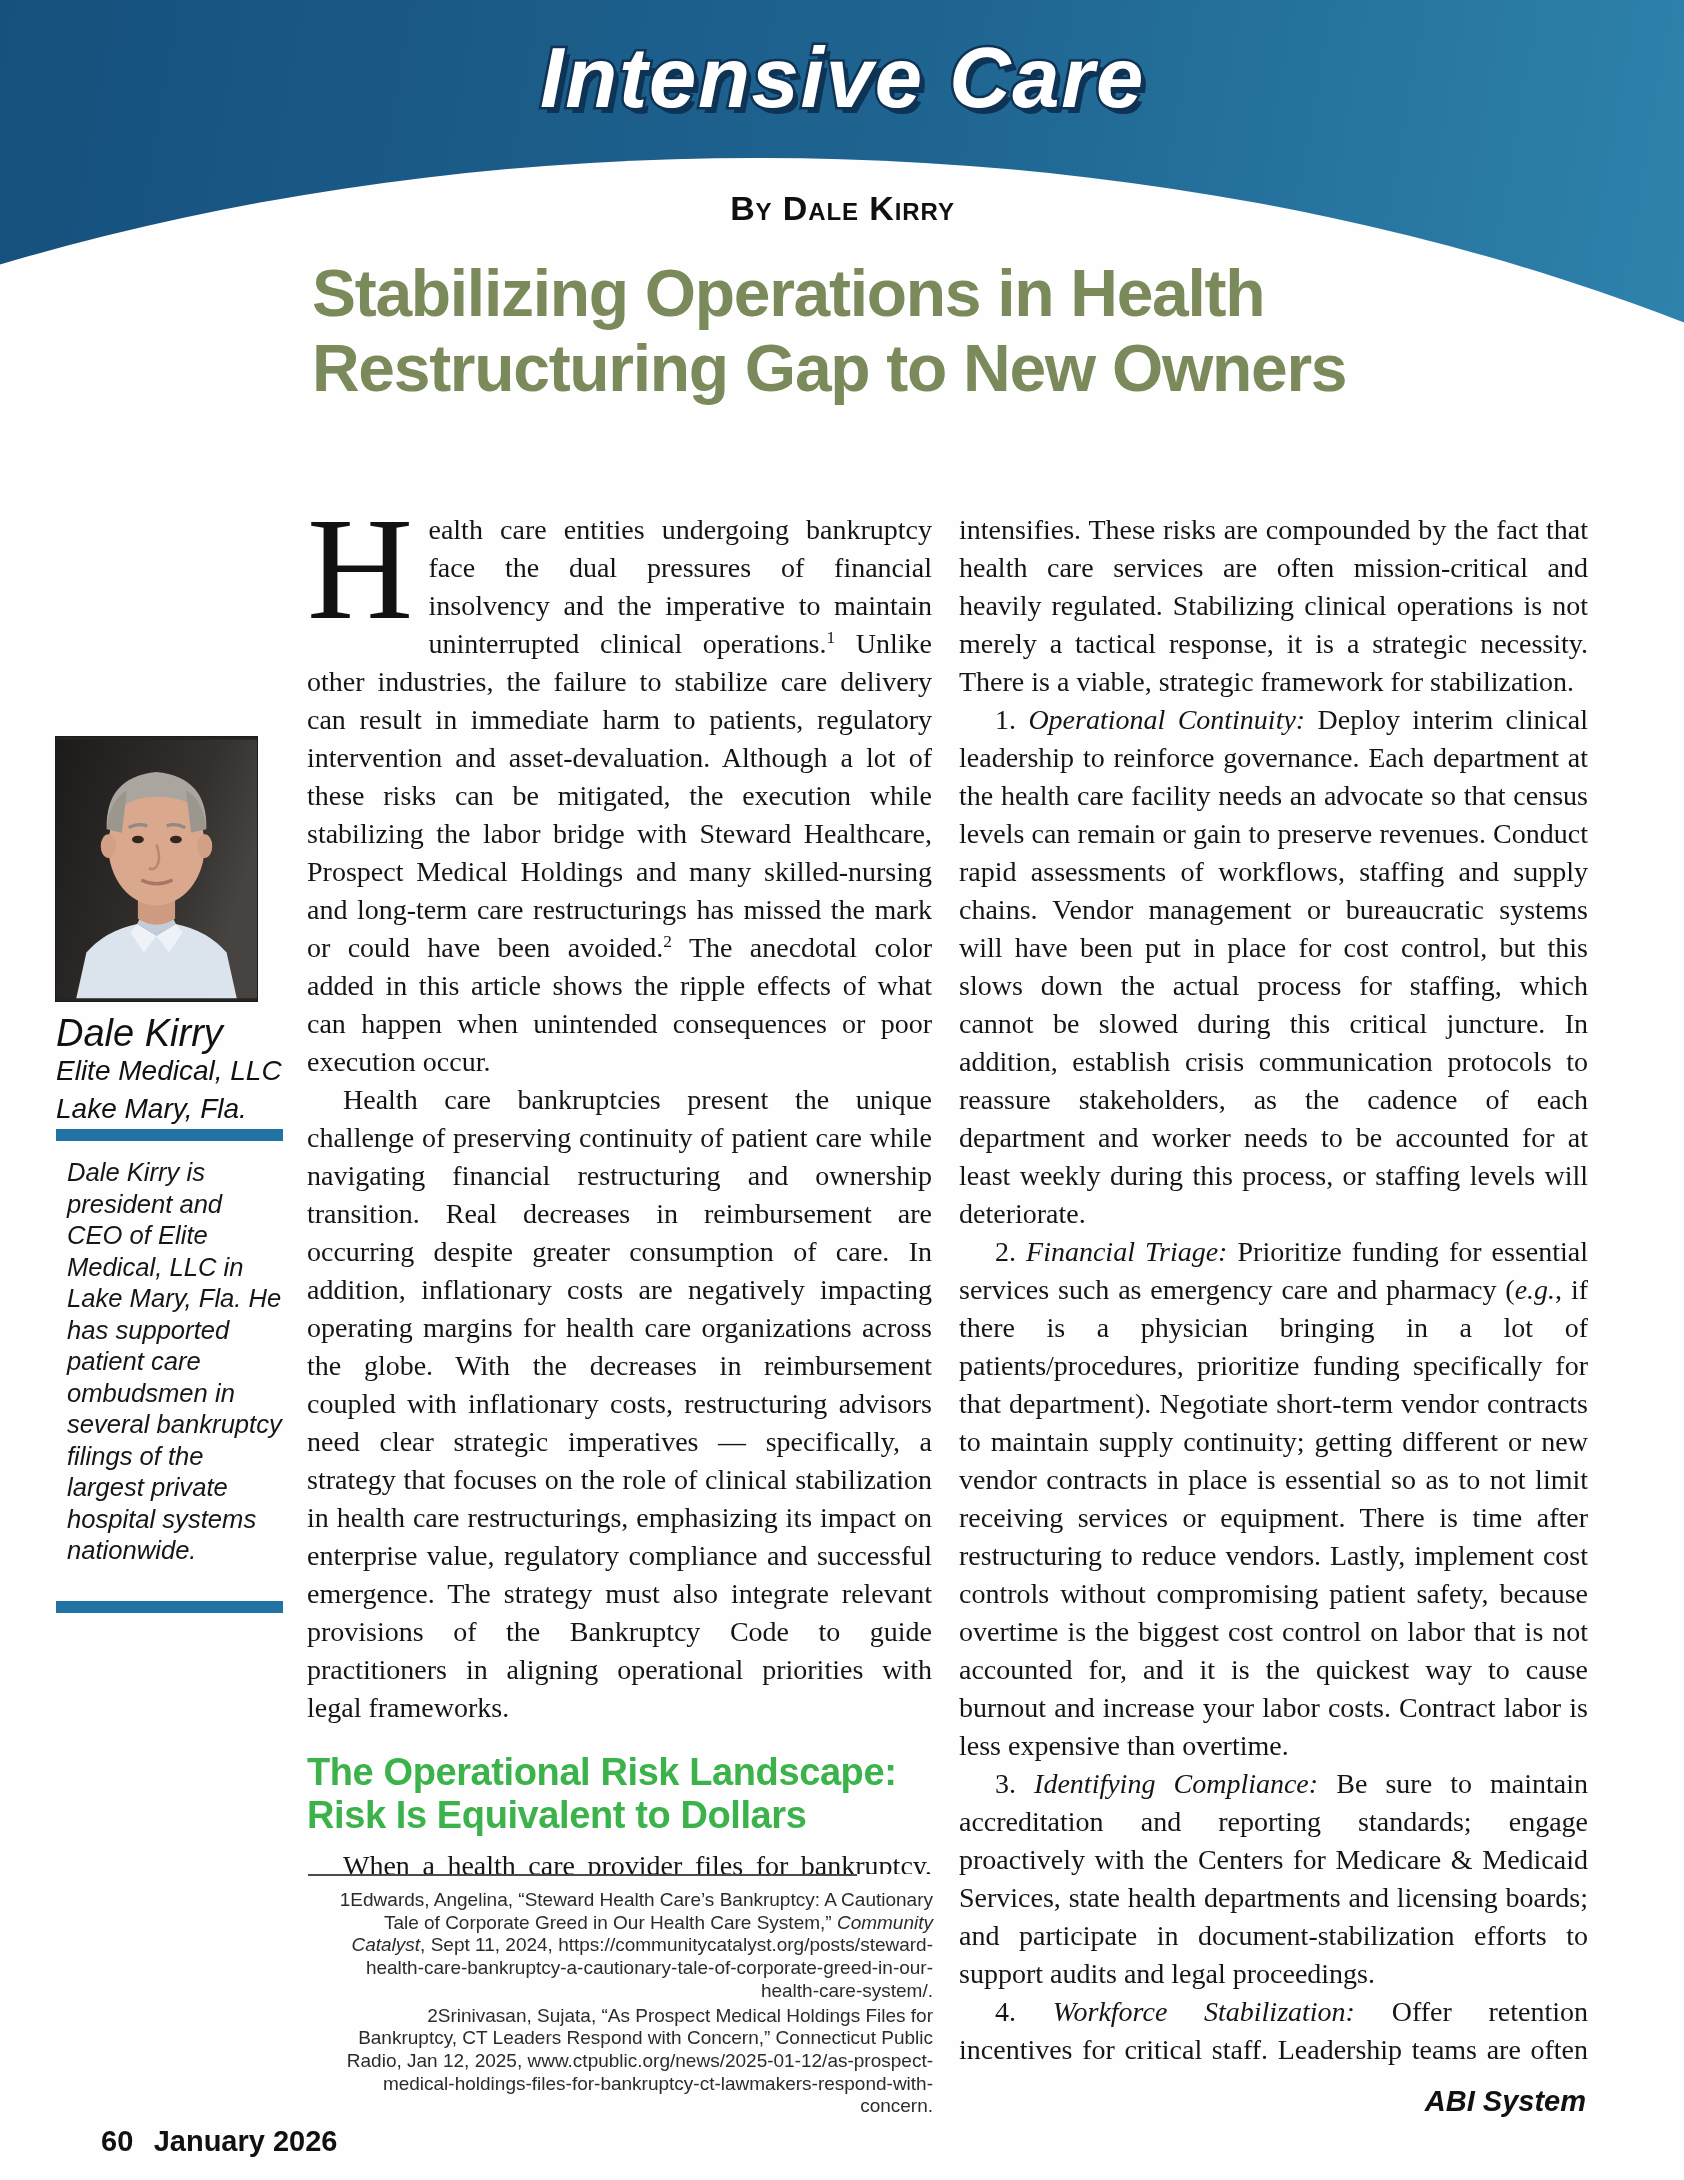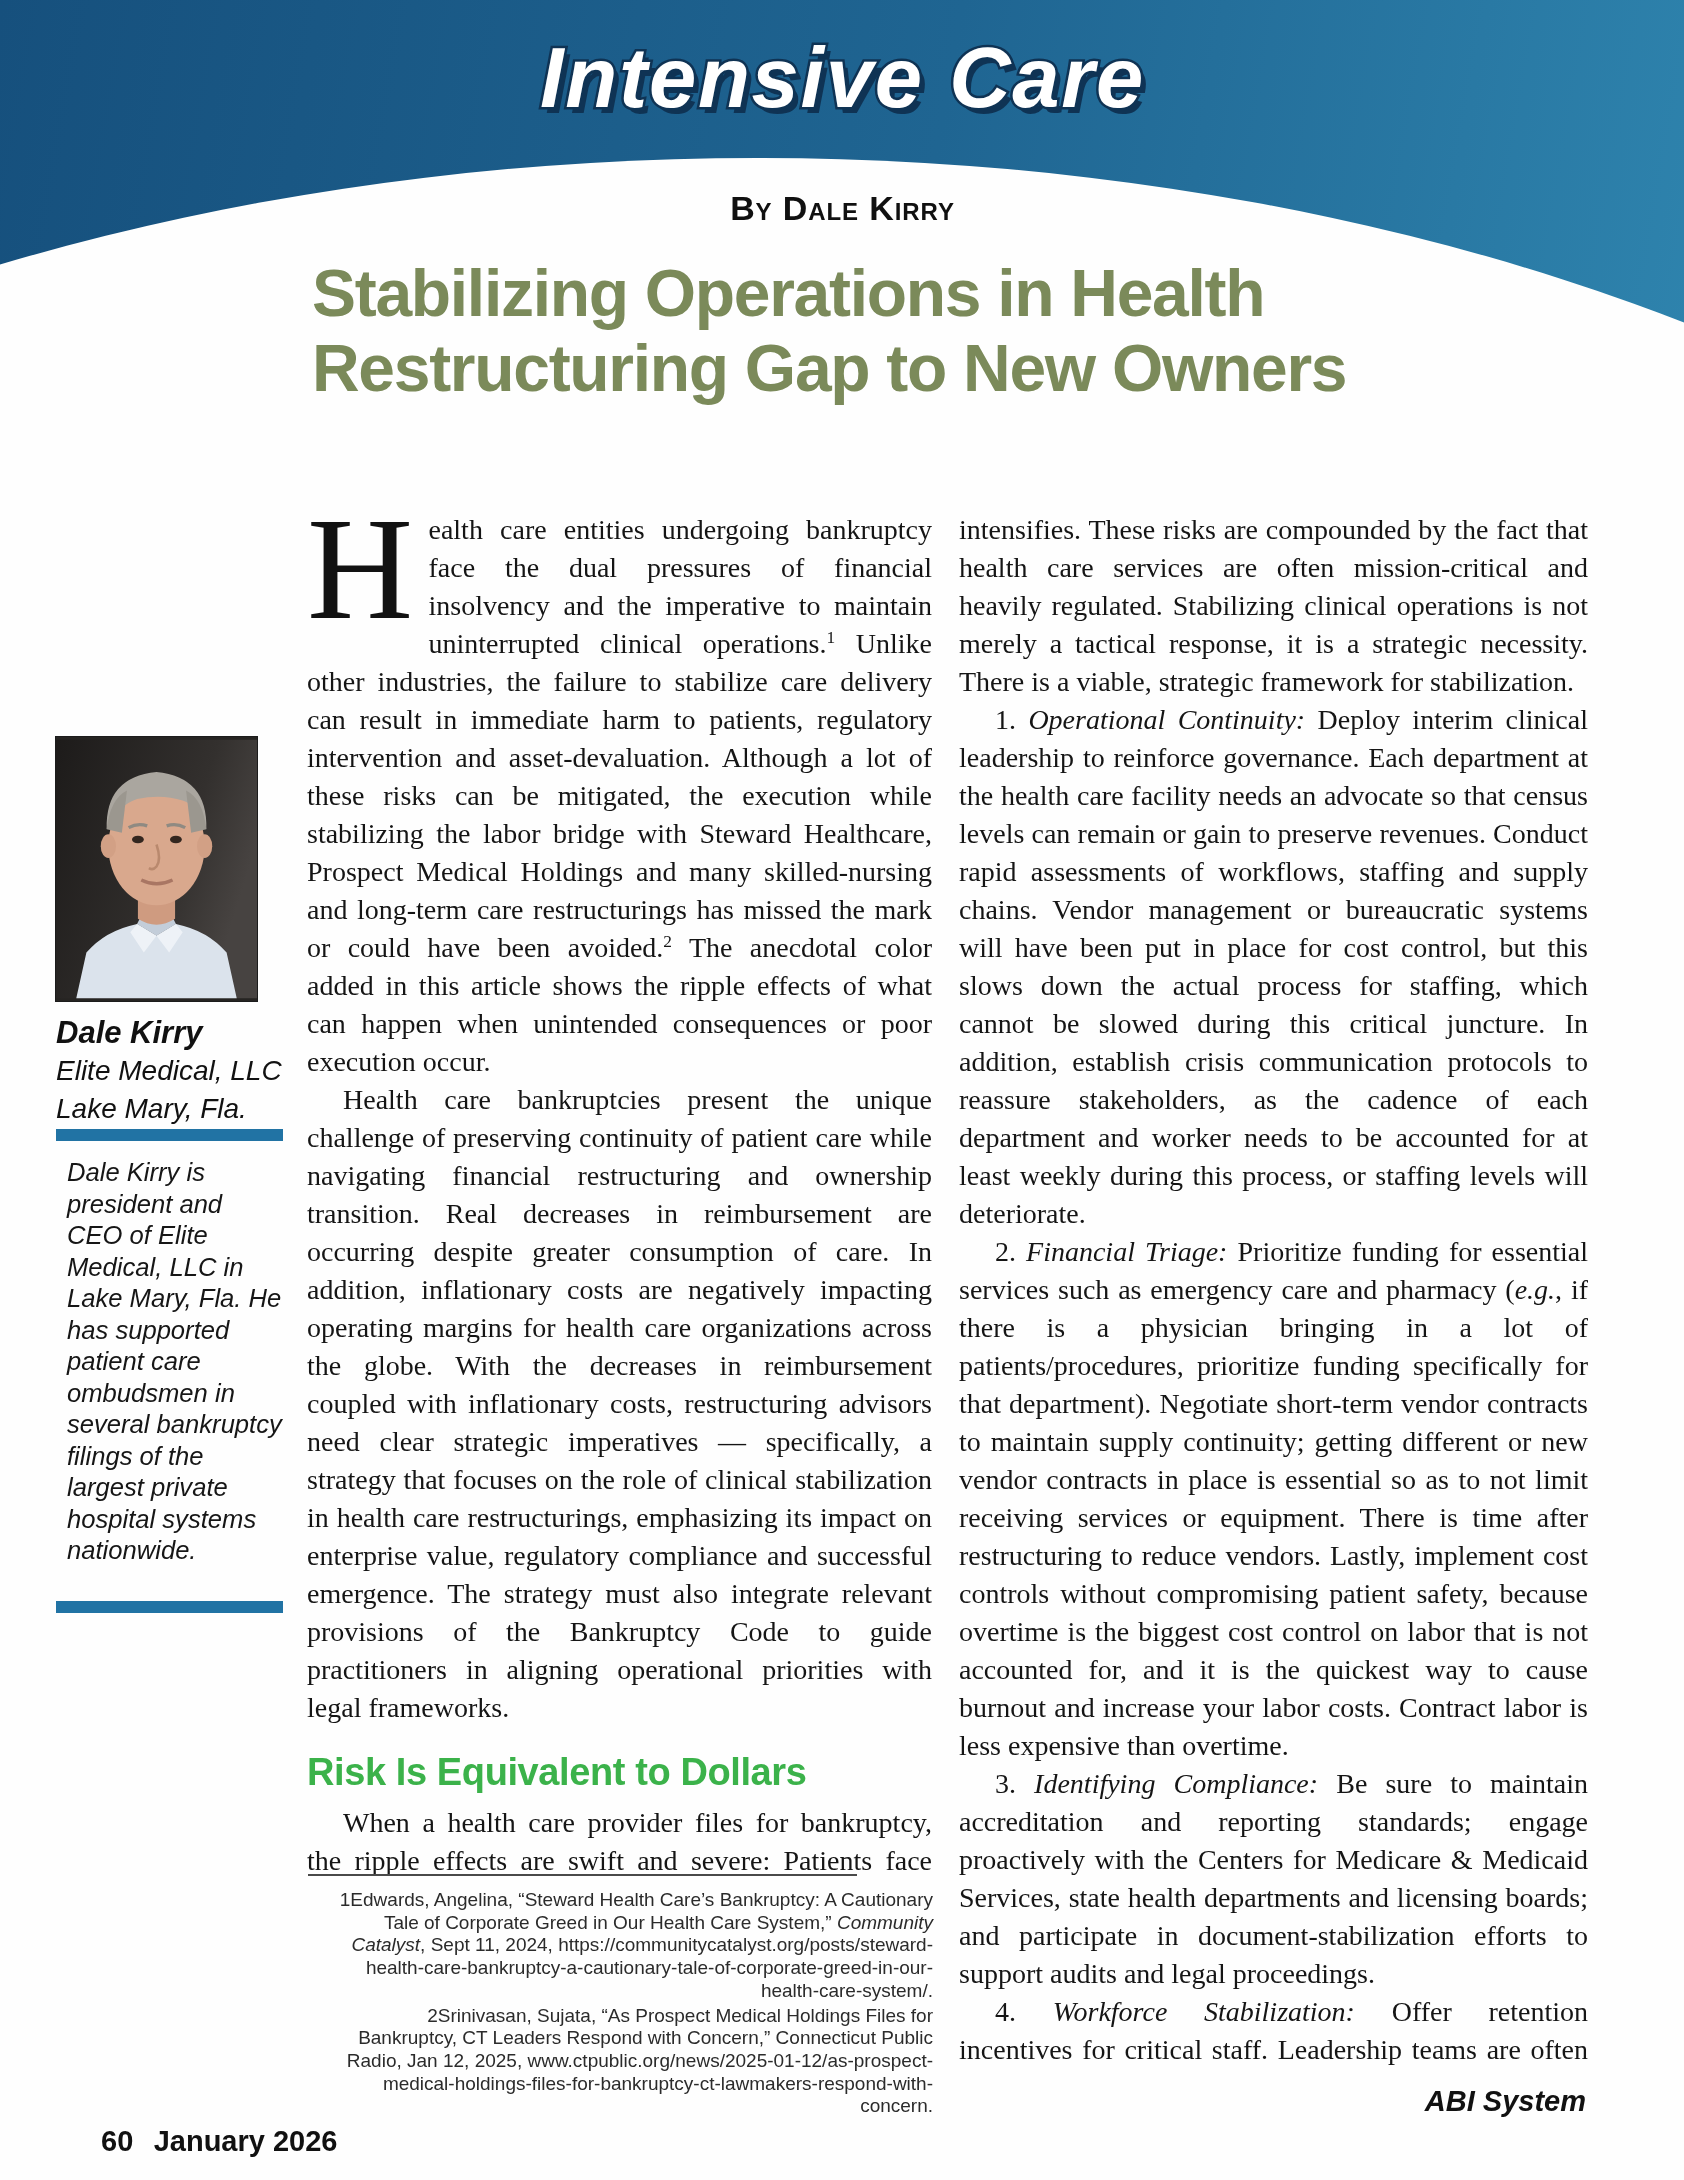--- a/index.html
+++ b/index.html
@@ -26,21 +26,21 @@
         font-size:66px;line-height:75px;letter-spacing:-1.3px;
         color:var(--title-color,#7b8a5a);}
 
   
   .photo{position:absolute;left:55px;top:736px;width:203px;height:266px;
         border:1.7px solid #1c1c1c;box-sizing:border-box;background:#262422;}
   .photo svg{display:block;width:100%;height:100%;}
   .caption{position:absolute;left:56px;top:1014px;width:247px;
         font-family:"Liberation Sans",sans-serif;font-style:italic;
         font-size:28px;line-height:38px;color:#111;}
-  .caption .name{font-weight:700;font-size:31px;}
+  .caption .name{font-weight:400;font-size:38px;}
   .bar{position:absolute;left:56px;width:227px;height:12px;background:var(--bar-blue,#2173a4);}
   .bar.top{top:1129px;} .bar.bottom{top:1601px;}
   .bio{position:absolute;left:67px;top:1157px;width:215px;
         font-family:"Liberation Sans",sans-serif;font-style:italic;
         font-size:25.6px;line-height:31.5px;color:#161616;}
 
   
   .col{position:absolute;top:511px;font-size:28px;line-height:38px;
        text-align:justify;color:#151515;hyphens:auto;-webkit-hyphens:auto;}
   .col1{left:307px;width:625px;height:1363px;overflow:hidden;}
@@ -130,20 +130,21 @@
   </div>
 
   <div class="bar top"></div>
   <div class="bio">Dale Kirry is president and CEO of Elite Medical, LLC in Lake Mary, Fla. He has supported patient care ombudsmen in several bankruptcy filings of the largest private hospital systems nationwide.</div>
   <div class="bar bottom"></div>
 
   <div class="col col1" id="col1">
       <p class="para has-drop"><span class="dropcap">H</span><span>ealth care entities undergoing bankruptcy face the dual pressures of financial insolvency and the imperative to maintain uninterrupted clinical operations.</span><sup>1</sup><span> Unlike other industries, the failure to stabilize care delivery can result in immediate harm to patients, regulatory intervention and asset-devaluation. Although a lot of these risks can be mitigated, the execution while stabilizing the labor bridge with Steward Healthcare, Prospect Medical Holdings and many skilled-nursing and long-term care restructurings has missed the mark or could have been avoided.</span><sup>2</sup><span> The anecdotal color added in this article shows the ripple effects of what can happen when unintended consequences or poor execution occur.</span></p>
       <p class="para"><span>Health care bankruptcies present the unique challenge of preserving continuity of patient care while navigating financial restructuring and ownership transition. Real decreases in reimbursement are occurring despite greater consumption of care. In addition, inflationary costs are negatively impacting operating margins for health care organizations across the globe. With the decreases in reimbursement coupled with inflationary costs, restructuring advisors need clear strategic imperatives — specifically, a strategy that focuses on the role of clinical stabilization in health care restructurings, emphasizing its impact on enterprise value, regulatory compliance and successful emergence. The strategy must also integrate relevant provisions of the Bankruptcy Code to guide practitioners in aligning operational priorities with legal frameworks.</span></p>
       <h2 class="subhead">
+        <div>The Operational Risk Landscape:</div>
         <div>Risk Is Equivalent to Dollars</div>
       </h2>
       <p class="para"><span>When a health care provider files for bankruptcy, the ripple effects are swift and severe: Patients face uncertainty about ongoing treatments, staff morale and retention decline, vendors and payers reassess their commitments, and regulatory scrutiny</span></p>
     </div>
   <div class="col col2" id="col2">
       <p class="para noindent"><span>intensifies. These risks are compounded by the fact that health care services are often mission-critical and heavily regulated. Stabilizing clinical operations is not merely a tactical response, it is a strategic necessity. There is a viable, strategic framework for stabilization.</span></p>
       <p class="para"><span>1. </span><em>Operational Continuity:</em><span> Deploy interim clinical leadership to reinforce governance. Each department at the health care facility needs an advocate so that census levels can remain or gain to preserve revenues. Conduct rapid assessments of workflows, staffing and supply chains. Vendor management or bureaucratic systems will have been put in place for cost control, but this slows down the actual process for staffing, which cannot be slowed during this critical juncture. In addition, establish crisis communication protocols to reassure stakeholders, as the cadence of each department and worker needs to be accounted for at least weekly during this process, or staffing levels will deteriorate.</span></p>
       <p class="para"><span>2. </span><em>Financial Triage:</em><span> Prioritize funding for essential services such as emergency care and pharmacy (</span><em>e.g.</em><span>, if there is a physician bringing in a lot of patients/procedures, prioritize funding specifically for that department). Negotiate short-term vendor contracts to maintain supply continuity; getting different or new vendor contracts in place is essential so as to not limit receiving services or equipment. There is time after restructuring to reduce vendors. Lastly, implement cost controls without compromising patient safety, because overtime is the biggest cost control on labor that is not accounted for, and it is the quickest way to cause burnout and increase your labor costs. Contract labor is less expensive than overtime.</span></p>
       <p class="para"><span>3. </span><em>Identifying Compliance:</em><span> Be sure to maintain accreditation and reporting standards; engage proactively with the Centers for Medicare &amp; Medicaid Services, state health departments and licensing boards; and participate in document-stabilization efforts to support audits and legal proceedings.</span></p>
       <p class="para"><span>4. </span><em>Workforce Stabilization:</em><span> Offer retention incentives for critical staff. Leadership teams are often incentivized to help get to the conclusion of a change of ownership, but some front-line employees are the ones who end up bearing the heavy lift of patient care. Identifying and rewarding several</span></p>

